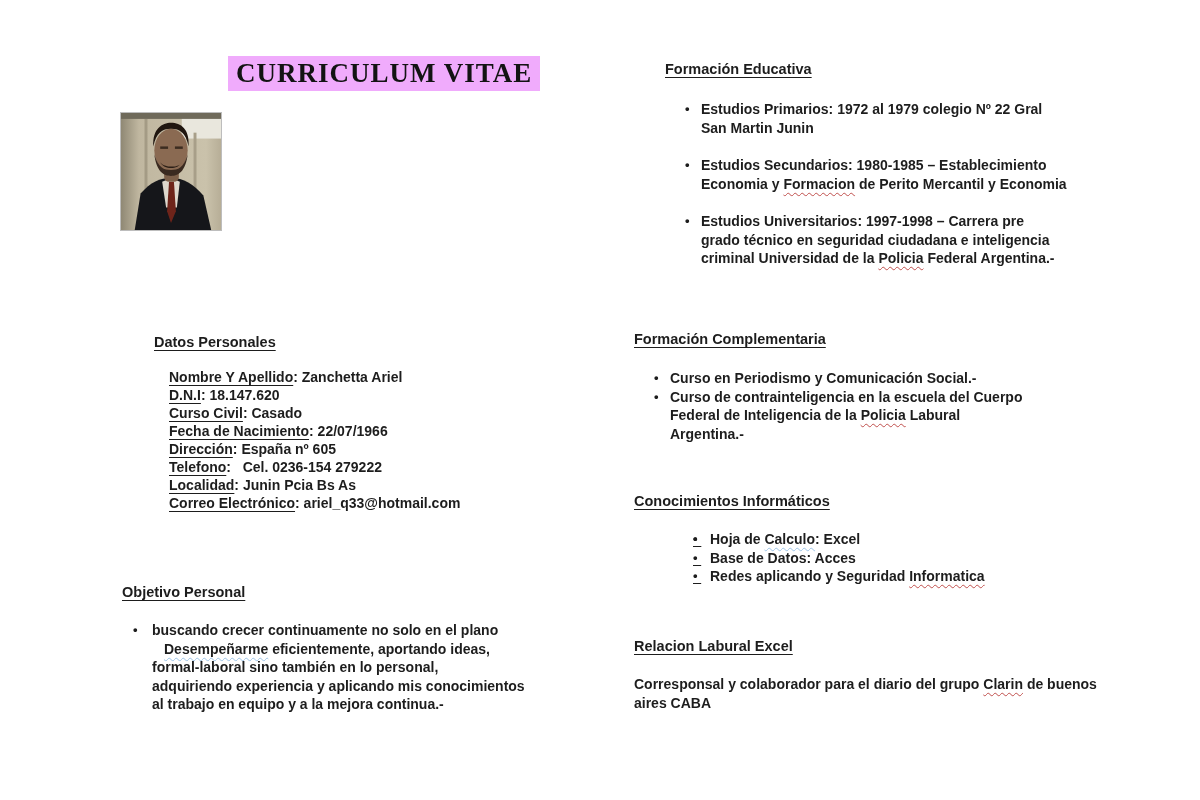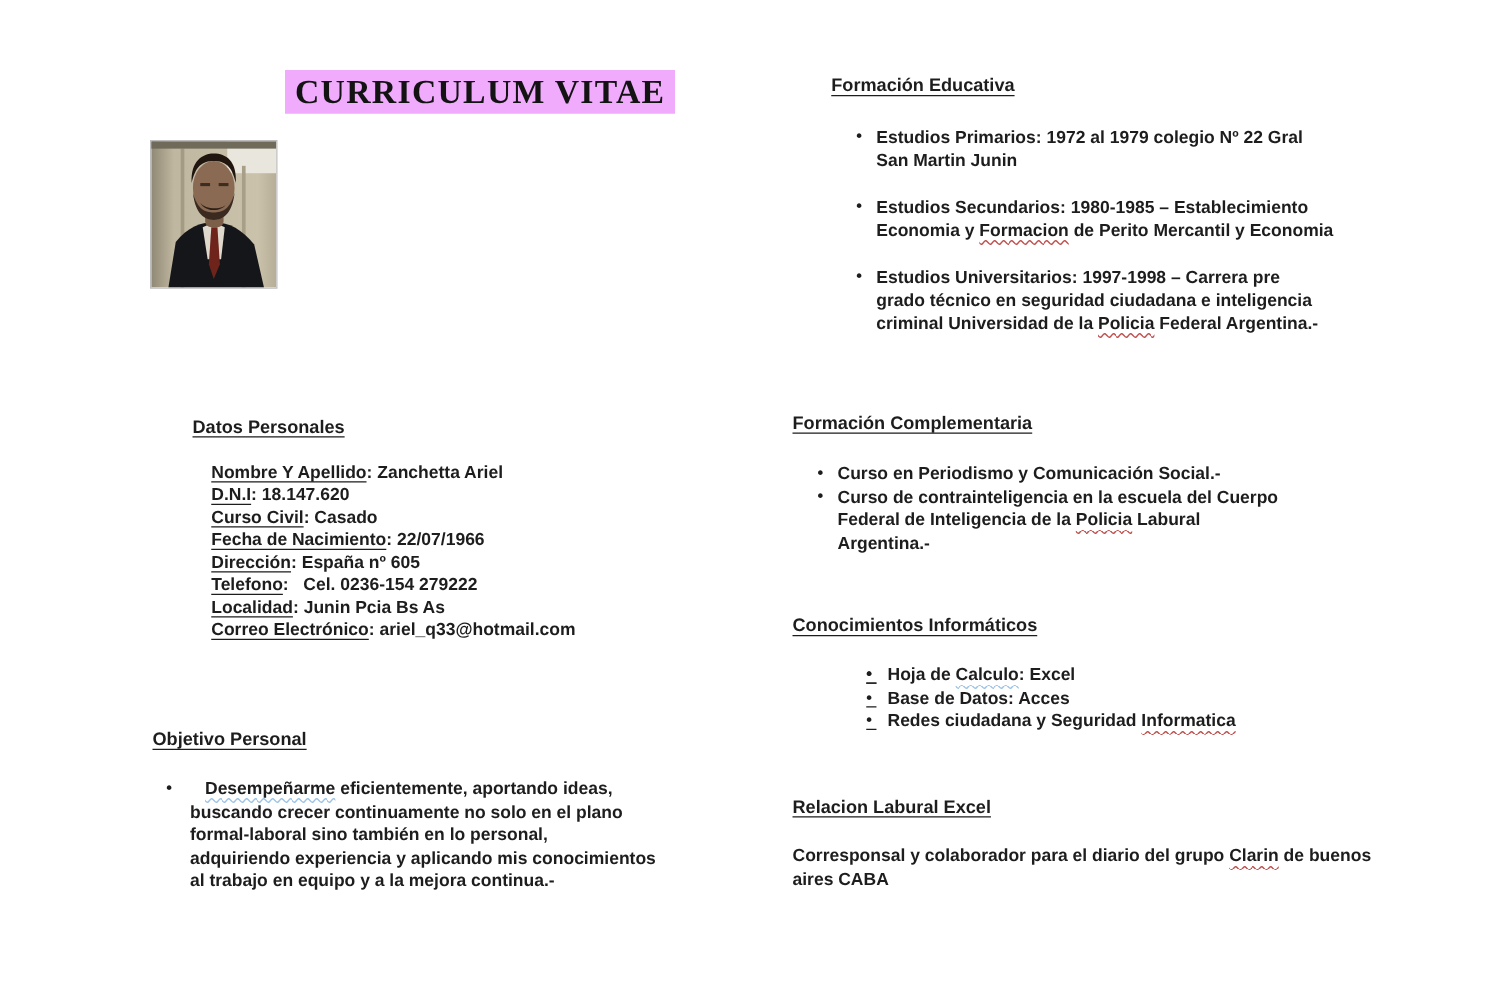--- a/index.html
+++ b/index.html
@@ -124,22 +124,22 @@
       <div class="field"><span class="lbl">Localidad</span><span>: </span><span class="val">Junin Pcia Bs As</span></div>
       <div class="field"><span class="lbl">Correo Electrónico</span><span>: </span><span class="val">ariel_q33@hotmail.com</span></div>
     </div>
   </section>
 
   <section class="sec" id="objetivo">
     <h2>Objetivo Personal</h2>
     <div class="obj-body">
       <div class="b-item">
         <span class="bullet"></span>
+        <div class="line"><span>buscando crecer continuamente no solo en el plano</span></div>
         <div class="line first-line"><span></span><span class="wavy" style="text-decoration-color: rgb(157, 195, 230);">Desempeñarme</span><span> eficientemente, aportando ideas,</span></div>
-        <div class="line"><span>buscando crecer continuamente no solo en el plano</span></div>
         <div class="line"><span>formal-laboral sino también en lo personal,</span></div>
         <div class="line"><span>adquiriendo experiencia y aplicando mis conocimientos</span></div>
         <div class="line"><span>al trabajo en equipo y a la mejora continua.-</span></div>
       </div>
     </div>
   </section>
 
   <section class="sec" id="fe">
     <h2>Formación Educativa</h2>
     <div class="list">
@@ -187,21 +187,21 @@
       <div class="b-item">
           <span class="bullet"></span>
           <div class="line"><span>Hoja de </span><span class="wavy" style="text-decoration-color: rgb(157, 195, 230);">Calculo</span><span>: Excel</span></div>
         </div>
       <div class="b-item">
           <span class="bullet"></span>
           <div class="line"><span>Base de Datos: Acces</span></div>
         </div>
       <div class="b-item">
           <span class="bullet"></span>
-          <div class="line"><span>Redes ciudadana y Seguridad </span><span class="wavy" style="text-decoration-color: rgb(192, 80, 77);">Informatica</span><span></span></div>
+          <div class="line"><span>Redes aplicando y Seguridad </span><span class="wavy" style="text-decoration-color: rgb(192, 80, 77);">Informatica</span><span></span></div>
         </div>
     </div>
   </section>
 
   <section class="sec" id="rl">
     <h2>Relacion Labural Excel</h2>
     <p>
       <span class="line indent"><span>Corresponsal y colaborador para el diario del</span></span>
       <span class="line"><span>grupo </span><span class="wavy" style="text-decoration-color: rgb(192, 80, 77);">Clarin</span><span> de buenos aires CABA</span></span>
     </p>

